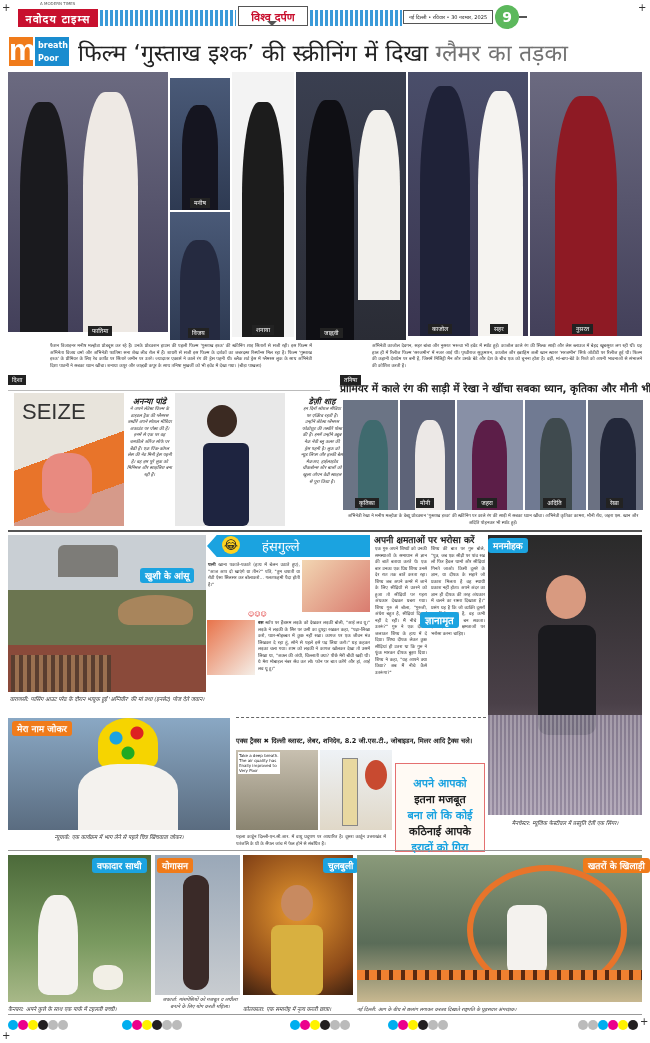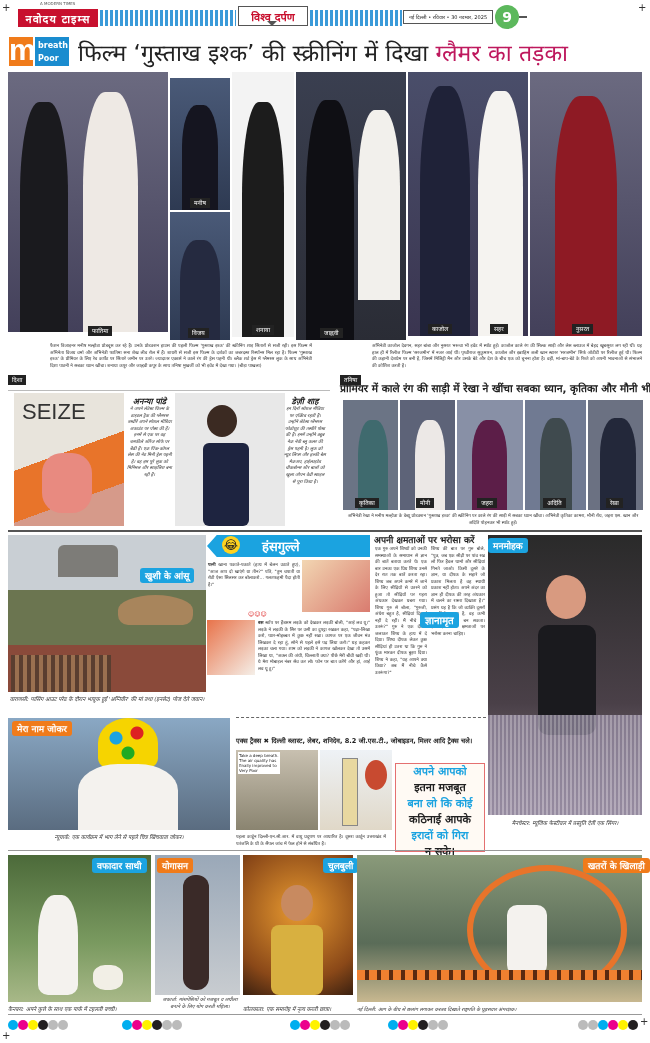--- a/index.html
+++ b/index.html
@@ -9,38 +9,38 @@
 .brand-small{left:40px;top:1px;font-size:4px;color:#555}
 .stripes{top:10px;height:16px;background:repeating-linear-gradient(90deg,#3a9ad9 0 3px,#fff 3px 5px)}
 .section{left:238px;top:6px;width:70px;height:20px;border:1px solid #555;background:#fff;color:#c8102e;font-size:11px;font-weight:bold;display:flex;align-items:center;justify-content:center}
 .section:after{content:"";position:absolute;left:28px;bottom:-6px;border:5px solid transparent;border-top-color:#555}
 .dateline{left:403px;top:10px;width:90px;height:14px;border:1px solid #555;font-size:5px;display:flex;align-items:center;justify-content:center;background:#fff}
 .pageno{left:495px;top:5px;width:24px;height:24px;border-radius:50%;background:#5cb85c;color:#fff;font-weight:bold;font-size:14px;display:flex;align-items:center;justify-content:center}
 
 .mlogo{left:9px;top:37px;width:24px;height:29px;background:#f07b1a;color:#fff;font-size:30px;font-weight:bold;line-height:26px;text-align:center;font-family:"Liberation Sans",sans-serif}
 .mlogo2{left:35px;top:37px;width:34px;height:29px;background:#1a8ccf;color:#fff;font-size:8px;font-weight:bold;line-height:13px;padding-left:3px;padding-top:2px}
 .headline{left:78px;top:36px;font-size:23px;color:#222;white-space:nowrap;font-family:"DejaVu Sans",sans-serif}
-.headline .hl{color:#be185d}
+.headline .hl{color:#737373}
 
 .photo{overflow:hidden}
 .ph-dark{background:linear-gradient(180deg,#3a3f50,#2a2c35)}
 .ph-blue{background:linear-gradient(180deg,#4a5a78,#2e3a52)}
 .ph-mauve{background:linear-gradient(180deg,#6b6a80,#43405a)}
 .ph-stage{background:linear-gradient(180deg,#4a4e6a,#3a3550)}
 .figure{position:absolute;bottom:0;border-radius:40% 40% 0 0}
 .tag{position:absolute;background:#222;color:#fff;font-size:6px;padding:1px 4px;bottom:2px}
 .caption{font-size:4.5px;line-height:6.5px;color:#333;text-align:justify}
 .subhead{font-size:10.5px;font-weight:bold;color:#222;white-space:nowrap}
 .boxlabel{position:absolute;background:#1ba3e0;color:#fff;font-size:9px;font-weight:bold;padding:1px 5px;border-radius:3px}
 .boxlabel.orange{background:#f07b1a}
 .col-text{font-size:4.5px;line-height:6.6px;color:#333;font-style:italic}
 .col-title{font-size:8px;font-weight:bold;font-style:italic;color:#222;text-align:center}
 .hrule{height:2px;background:#555}
 .joke-head{left:207px;top:535px;width:163px;height:22px;background:#1ba3e0;clip-path:polygon(6% 0,100% 0,100% 100%,6% 100%,0 50%)}
-.quote-box{left:395px;top:763px;width:90px;height:89px;border:1px solid #e47070;background:#fffaf4;text-align:center;font-weight:bold;font-size:11px;line-height:16px;padding-top:0}
+.quote-box{left:395px;top:763px;width:90px;height:89px;border:1px solid #e47070;background:#fffaf4;text-align:center;font-weight:bold;font-size:11px;line-height:16px;padding-top:12px}
 .quote-box .b{color:#1ba3e0}
 .cmyk{display:flex;gap:0}
 .dot{width:10px;height:10px;border-radius:50%}
 .crosshair{font-size:10px;color:#333}
 </style>
 </head>
 <body>
 
 <div class="abs crosshair" style="left:2px;top:2px">+</div>
 <div class="abs crosshair" style="left:638px;top:2px">+</div>
@@ -107,21 +107,21 @@
   <div style="position:absolute;left:28px;top:60px;width:50px;height:60px;background:#e88a80;border-radius:20px"></div>
 </div>
 <div class="abs" style="left:127px;top:395px;width:45px">
   <div class="col-title">अनन्या पांडे</div>
   <div class="col-text" style="text-align:center">ने अपने लेटेस्ट फिल्म के टाइटल ट्रैक की ग्लैमरस तस्वीरें अपने सोशल मीडिया अकाउंट पर पोस्ट की हैं। इनमें से एक पर वह चमकीले ऑरेंज सोफे पर बैठी हैं। एक पिंक-कोरल लेस की नेट मिनी ड्रेस पहनी है। वह इस पूरे लुक को मिनिमल और स्टाइलिश बना रही हैं।</div>
 </div>
 <div class="abs photo" style="left:175px;top:393px;width:110px;height:133px;background:#e8e8e8">
   <div style="position:absolute;left:32px;top:12px;width:30px;height:32px;background:#3b2a22;border-radius:50%"></div>
   <div style="position:absolute;left:28px;top:50px;width:46px;height:83px;background:#1e2440;border-radius:6px"></div>
 </div>
-<div class="abs" style="left:284px;top:395px;width:42px">
+<div class="abs" style="left:301px;top:395px;width:42px">
   <div class="col-title">डेज़ी शाह</div>
   <div class="col-text" style="text-align:center">इन दिनों सोशल मीडिया पर एक्टिव रहती हैं। उन्होंने लेटेस्ट ग्लैमरस फोटोशूट की तस्वीरें पोस्ट की हैं। इनमें उन्होंने ट्यूब नेक नेवी ब्लू कलर की ड्रेस पहनी है। लुक को न्यूड लिप्स और हल्की बेस मेकअप, हाईलाइटेड चीकबोन्स और बालों को खुला ओपन वेवी स्टाइल से पूरा किया है।</div>
 </div>
 
 <div class="abs subhead" style="left:340px;top:381px"><span>प्रीमियर में काले रंग की साड़ी में रेखा ने खींचा सबका ध्यान, कृतिका और मौनी भी हुईं </span></div>
 <div class="abs photo" style="left:343px;top:400px;width:300px;height:110px;display:flex;gap:2px">
   <div style="flex:1;position:relative;background:#6b7485">
       <div class="figure" style="left:15px;width:30px;height:90px;background:#3f6a6e"></div>
       <span class="tag" style="left:12px">कृतिका</span>
     </div>
@@ -149,21 +149,21 @@
 <div class="abs photo" style="left:8px;top:535px;width:198px;height:157px;background:linear-gradient(180deg,#c9cfd4 0 35%,#6b7550 35% 70%,#8a4a3a 70%)">
   <div style="position:absolute;left:50px;top:10px;width:60px;height:32px;background:#7d7c78;border-radius:6px 6px 0 0"></div>
   <div style="position:absolute;left:110px;top:60px;width:75px;height:30px;background:#a8855c;border-radius:50% 50% 10px 10px"></div>
   <div style="position:absolute;left:3px;top:120px;width:100px;height:37px;background:repeating-linear-gradient(90deg,#5a3e30 0 4px,#9a7050 4px 8px)"></div>
 </div>
 <div class="abs boxlabel" style="left:140px;top:568px">खुशी के आंसू</div>
 <div class="abs caption" style="left:8px;top:696px;width:198px;text-align:center;font-style:italic;font-size:5.5px">वाराणसी: पासिंग आउट परेड के दौरान भावुक हुईं 'अग्निवीर' की मां तथा (इनसेट) पोज देते जवान।</div>
 
 <div class="abs joke-head"></div>
 <div class="abs" style="left:222px;top:536px;width:18px;height:18px;border-radius:50%;background:#ffd21f;font-size:12px;line-height:18px;text-align:center">😂</div>
-<div class="abs" style="left:262px;top:537px;font-size:13px;font-weight:bold;color:#fff">हंसगुल्ले</div>
+<div class="abs" style="left:262px;top:537px;font-size:13px;font-weight:normal;color:#fff">हंसगुल्ले</div>
 <div class="abs caption" style="left:208px;top:562px;width:92px"><b>पत्नी</b> <span>खाना पकाते-पकाते (हाथ में बेलन उठाते हुए), "आज आप दो खाएंगे या तीन?" पति, "तुम चपाती या रोटी ऐसा सिलसर कर बोलाकरो... गलतफहमी पैदा होती है।"</span></div>
 <div class="abs" style="left:302px;top:560px;width:68px;height:52px;background:linear-gradient(135deg,#f2d6b2,#d97b6f)"></div>
 <div class="abs" style="left:248px;top:610px;font-size:6px;color:#d22">☺☺☺</div>
 <div class="abs" style="left:207px;top:620px;width:48px;height:55px;background:linear-gradient(135deg,#e8734a,#f5efe8)"></div>
 <div class="abs caption" style="left:258px;top:620px;width:112px;height:60px;overflow:hidden"><b>बस</b> <span>स्टॉप पर हैंडसम लड़के को देखकर लड़की बोली, "आई लव यू।" लड़के ने लड़की के सिर पर उसी का दुपट्टा रखकर कहा, "पढ़ा-लिखा करो, प्यार-मोहब्बत में कुछ नहीं रखा। कागज पर एक जीवन मंत्र लिखकर दे रहा हूं, सोने से पहले इसे पढ़ लिया करो।" यह कहकर लड़का चला गया। शाम को लड़की ने कागज खोलकर देखा तो उसमें लिखा था, "अक्ल की अंधी, चिल्लाती क्या? पीछे मेरी बीवी खड़ी थी। ये मेरा मोबाइल नंबर सेव कर लो। फोन पर बात करेंगे और हां, आई लव यू टू।"</span></div>
 
 <div class="abs" style="left:374px;top:533px;width:111px;font-size:9px;font-weight:bold;color:#222;white-space:nowrap">अपनी क्षमताओं पर भरोसा करें</div>
 <div class="abs caption" style="left:375px;top:546px;width:52px;height:180px;overflow:hidden">एक गुरु अपने शिष्यों को उनकी समस्याओं के समाधान से ज्ञान की बातें बताया करते थे। एक बार उनका एक प्रिय शिष्य उनसे देर रात तक बातें करता रहा। शिष्य जब अपने कमरे में जाने के लिए सीढ़ियों से उतरने को हुआ तो सीढ़ियों पर गहरा अंधकार देखकर घबरा गया। शिष्य गुरु से बोला, "गुरुजी, अंधेरा बहुत है, सीढ़ियां दिखाई नहीं दे रहीं। मैं नीचे कैसे उतरूं?" गुरु ने एक दीपक जलाकर शिष्य के हाथ में दे दिया। शिष्य दीपक लेकर कुछ सीढ़ियां ही उतरा था कि गुरु ने फूंक मारकर दीपक बुझा दिया। शिष्य ने कहा, "यह आपने क्या किया? अब मैं नीचे कैसे उतरूंगा?"</div>
 <div class="abs caption" style="left:431px;top:546px;width:54px;height:180px;overflow:hidden">शिष्य की बात पर गुरु बोले, "पुत्र, जब एक सीढ़ी पर पांव रख लो फिर हैंडल थामो और सीढ़ियां गिनते जाओ। किसी दूसरे के ज्ञान, या दीपक के सहारे जो प्रकाश मिलता है वह स्थायी प्रकाश नहीं होता। अपने अंदर का ज्ञान ही दीपक की तरह अंधकार में चलने का रास्ता दिखाता है।" प्रसंग यह है कि जो व्यक्ति दूसरों पर निर्भर रहता है, वह कभी आत्मनिर्भर नहीं बन सकता। इसलिए अपनी क्षमताओं पर भरोसा करना चाहिए।</div>
 <div class="abs boxlabel" style="left:420px;top:612px;font-size:10px">ज्ञानामृत</div>

